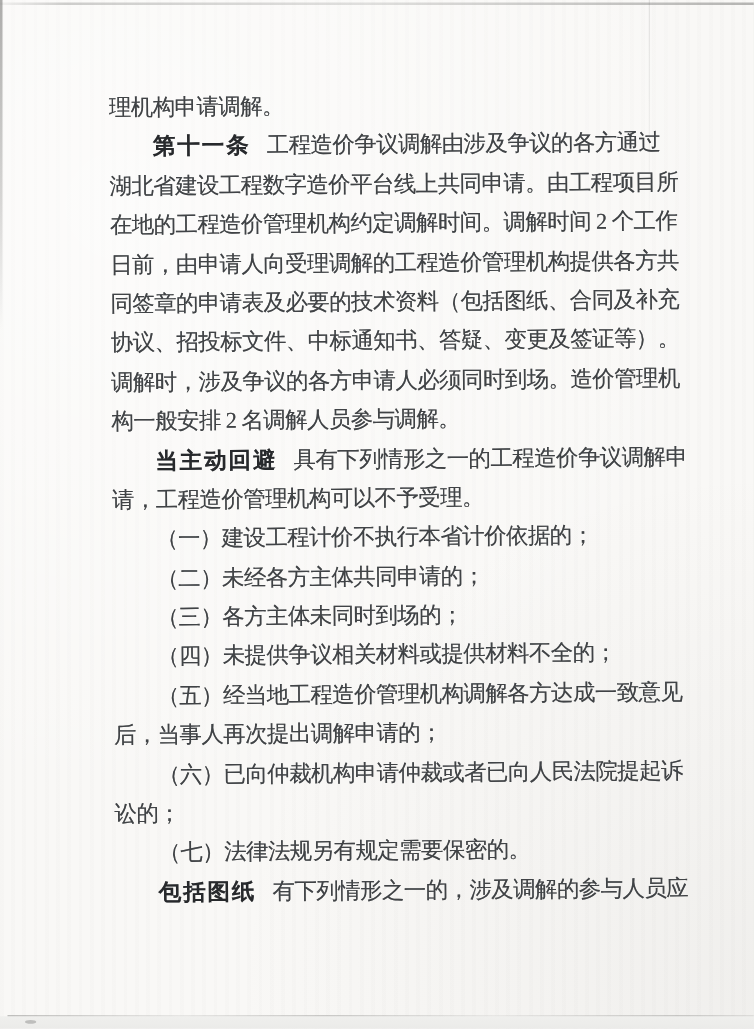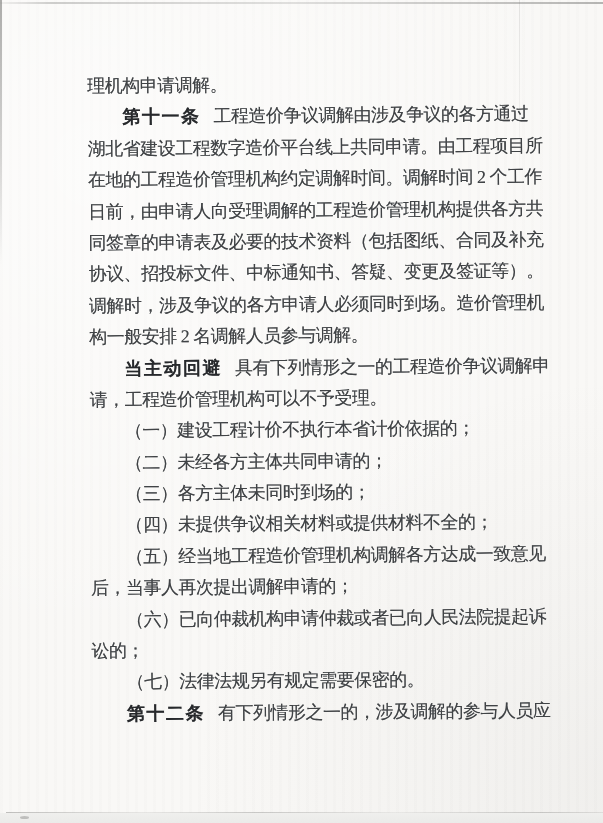--- a/index.html
+++ b/index.html
@@ -104,17 +104,17 @@
     <div class="line"><span class="hdr"></span><span>请，工程造价管理机构可以不予受理。</span></div>
     <div class="line indent"><span class="hdr"></span><span>（一）建设工程计价不执行本省计价依据的；</span></div>
     <div class="line indent"><span class="hdr"></span><span>（二）未经各方主体共同申请的；</span></div>
     <div class="line indent"><span class="hdr"></span><span>（三）各方主体未同时到场的；</span></div>
     <div class="line indent"><span class="hdr"></span><span>（四）未提供争议相关材料或提供材料不全的；</span></div>
     <div class="line indent"><span class="hdr"></span><span>（五）经当地工程造价管理机构调解各方达成一致意见</span></div>
     <div class="line"><span class="hdr"></span><span>后，当事人再次提出调解申请的；</span></div>
     <div class="line indent"><span class="hdr"></span><span>（六）已向仲裁机构申请仲裁或者已向人民法院提起诉</span></div>
     <div class="line"><span class="hdr"></span><span>讼的；</span></div>
     <div class="line indent"><span class="hdr"></span><span>（七）法律法规另有规定需要保密的。</span></div>
-    <div class="line indent"><span class="hdr">第十二条</span><span>有下列情形之一的，涉及调解的参与人员应</span></div>
+    <div class="line indent"><span class="hdr">包括图纸</span><span>有下列情形之一的，涉及调解的参与人员应</span></div>
     <div class="line"><span class="hdr"></span></div>
   </div>
 
 </div>
 
 </body></html>

